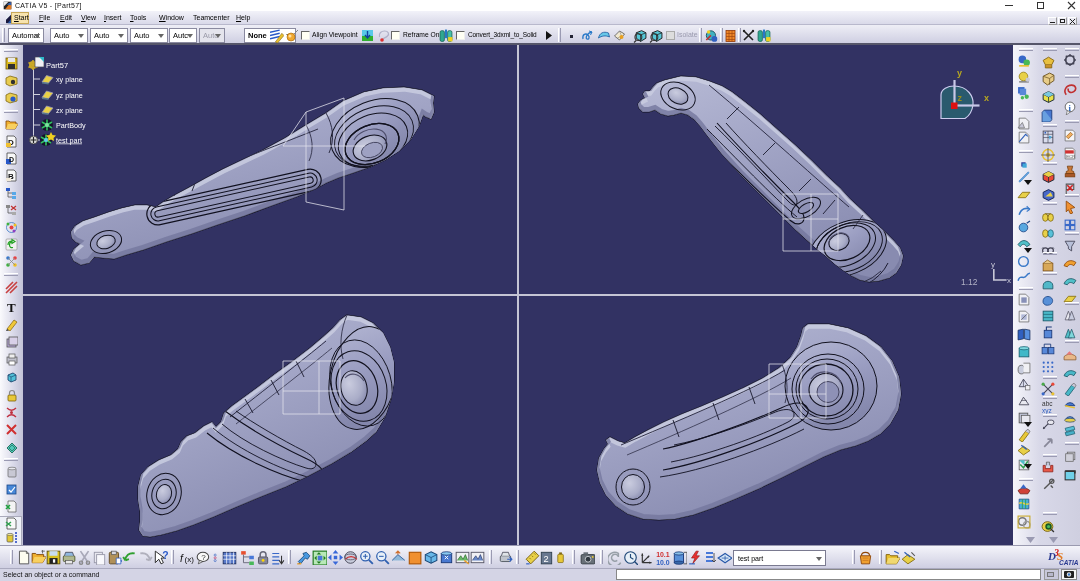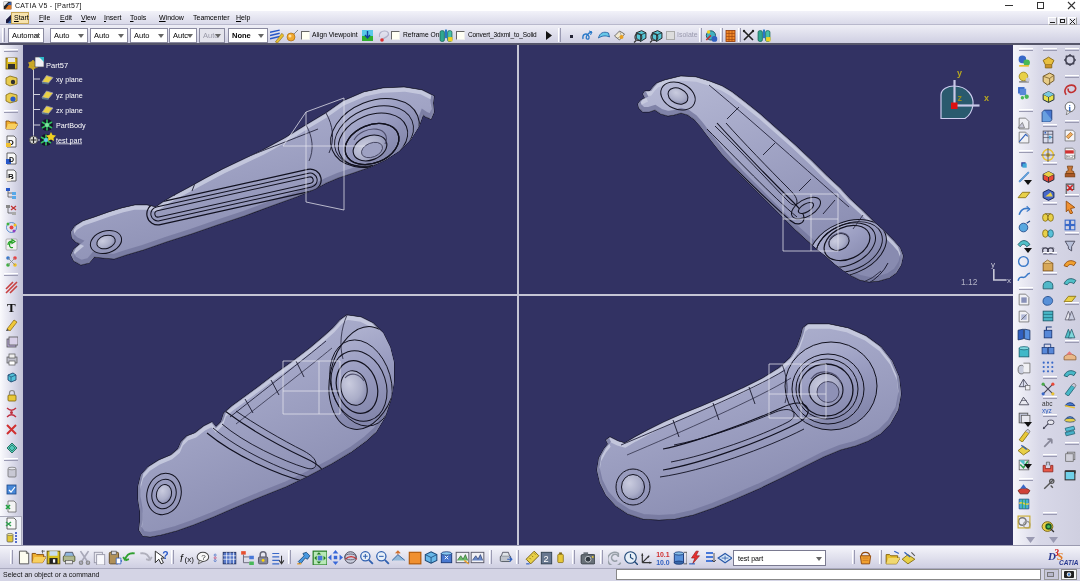--- a/index.html
+++ b/index.html
@@ -60,21 +60,21 @@
     <path d="M1 1 L6 6 M6 1 L1 6" stroke="#222" stroke-width="1"></path>
   </svg>
 <div class="abs toolbar"></div>
 <div class="abs grip" style="left:2px;top:28px"></div>
 <div class="abs combo" style="left:8px;width:36px;background:#fff;color:#000;font-weight:normal">Automat<span class="cv"></span></div>
 <div class="abs combo" style="left:50px;width:38px;background:#fff;color:#000;font-weight:normal">Auto<span class="cv"></span></div>
 <div class="abs combo" style="left:90px;width:38px;background:#fff;color:#000;font-weight:normal">Auto<span class="cv"></span></div>
 <div class="abs combo" style="left:130px;width:38px;background:#fff;color:#000;font-weight:normal">Auto<span class="cv"></span></div>
 <div class="abs combo" style="left:169px;width:28px;background:#fff;color:#000;font-weight:normal">Autc<span class="cv"></span></div>
 <div class="abs combo" style="left:199px;width:26px;background:#e4e4ec;color:#9a9aa8;font-weight:normal">Auto<span class="cv"></span></div>
-<div class="abs combo" style="left:228px;width:40px;background:#fff;color:#000;font-weight:bold">None<span class="cv"></span></div>
+<div class="abs combo" style="left:244px;width:52px;background:#fff;color:#000;font-weight:bold">None<span class="cv"></span></div>
 <svg class="abs" style="left:270px;top:29px" width="14" height="14" viewBox="0 0 13 13">
     <path d="M0 3 L9 1 M0 6 L9 4 M0 9 L9 7" stroke="#2858c8" stroke-width="1.3" fill="none"></path>
     <path d="M5 12 L11 4 L13 6 L7 13 Z" fill="#e8c030" stroke="#806010" stroke-width="0.5"></path>
   </svg>
 <svg class="abs" style="left:286px;top:29px" width="13" height="13" viewBox="0 0 13 13">
     <circle cx="5" cy="8" r="4" fill="#f0a830" stroke="#a06000" stroke-width="0.6"></circle>
     <circle cx="4" cy="7" r="1.5" fill="#ffe0a0"></circle>
     <path d="M8 5 L12 1" stroke="#888" stroke-width="1"></path>
   </svg>
 <div class="abs cb" style="left:301px"></div>

